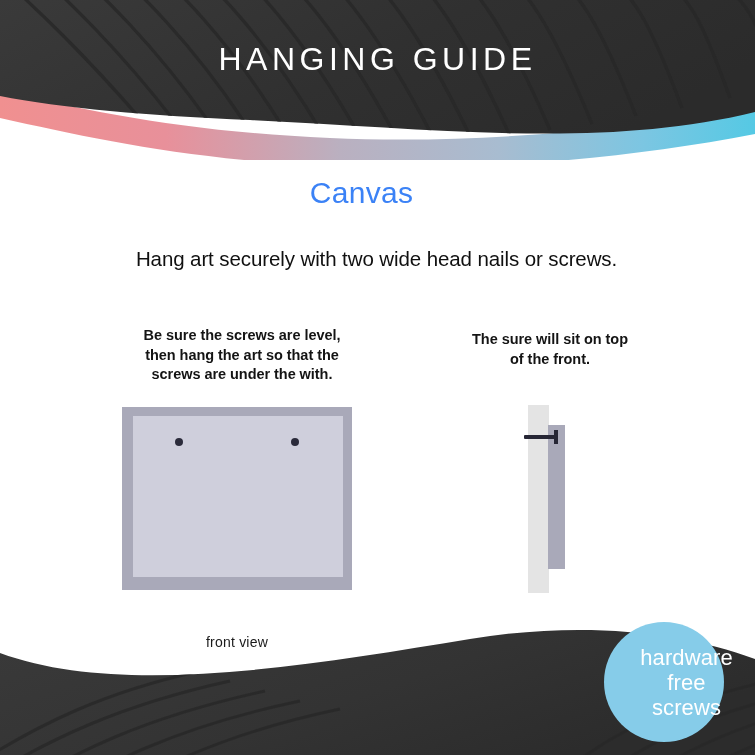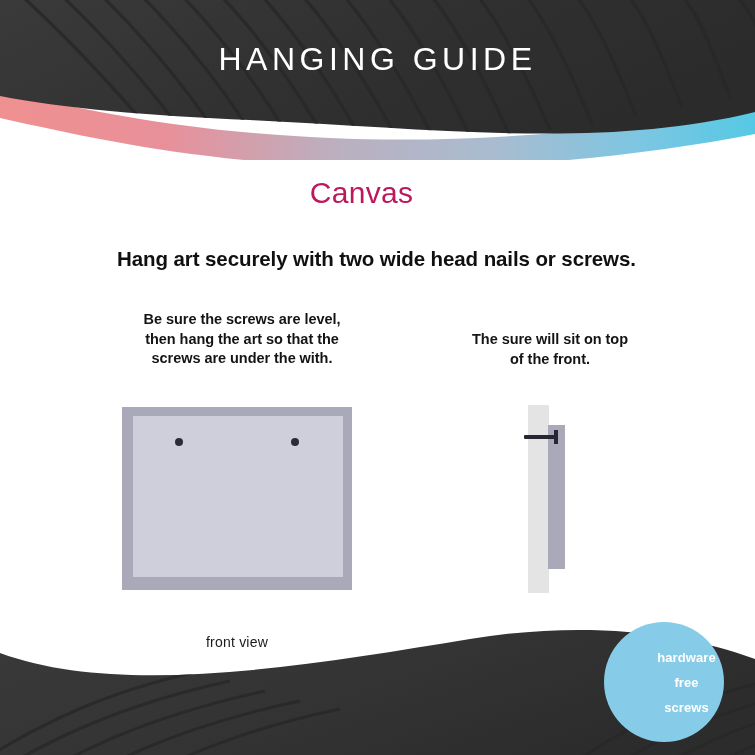--- a/index.html
+++ b/index.html
@@ -50,38 +50,38 @@
 
   
   .section-title {
     position: absolute;
     left: 0;
     top: 176px;
     width: 723px;
     text-align: center;
     font-size: 30px;
     font-weight: 400;
-    color: #be185d;
+    color: #3b82f6;
     letter-spacing: 0.3px;
   }
   .lede {
     position: absolute;
     left: 0;
     top: 247px;
     width: 753px;
     text-align: center;
     font-size: 20.5px;
-    font-weight: 700;
+    font-weight: 400;
     color: #101010;
     letter-spacing: -0.1px;
   }
 
   
   .panel { position: absolute; }
-  .panel-left  { left: 97px;  top: 310px; width: 290px; }
+  .panel-left  { left: 97px;  top: 326px; width: 290px; }
   .panel-right { left: 420px; top: 330px; width: 260px; }
 
   .panel-caption {
     text-align: center;
     font-size: 14.5px;
     font-weight: 600;
     color: #141414;
     line-height: 19.5px;
     letter-spacing: -0.05px;
   }
@@ -189,22 +189,22 @@
     border-radius: 50%;
     background: #86cce9;
     z-index: 8;
     display: flex;
     flex-direction: column;
     align-items: center;
     justify-content: center;
   }
   .badge-line {
     color: #ffffff;
-    font-size: 13px;
-    font-weight: 700;
+    font-size: 22px;
+    font-weight: 400;
     line-height: 25px;
     letter-spacing: 0.1px;
     text-align: center;
     margin-left: 45px;
   }
 </style>
 </head>
 <body>
 
 <div id="page">

